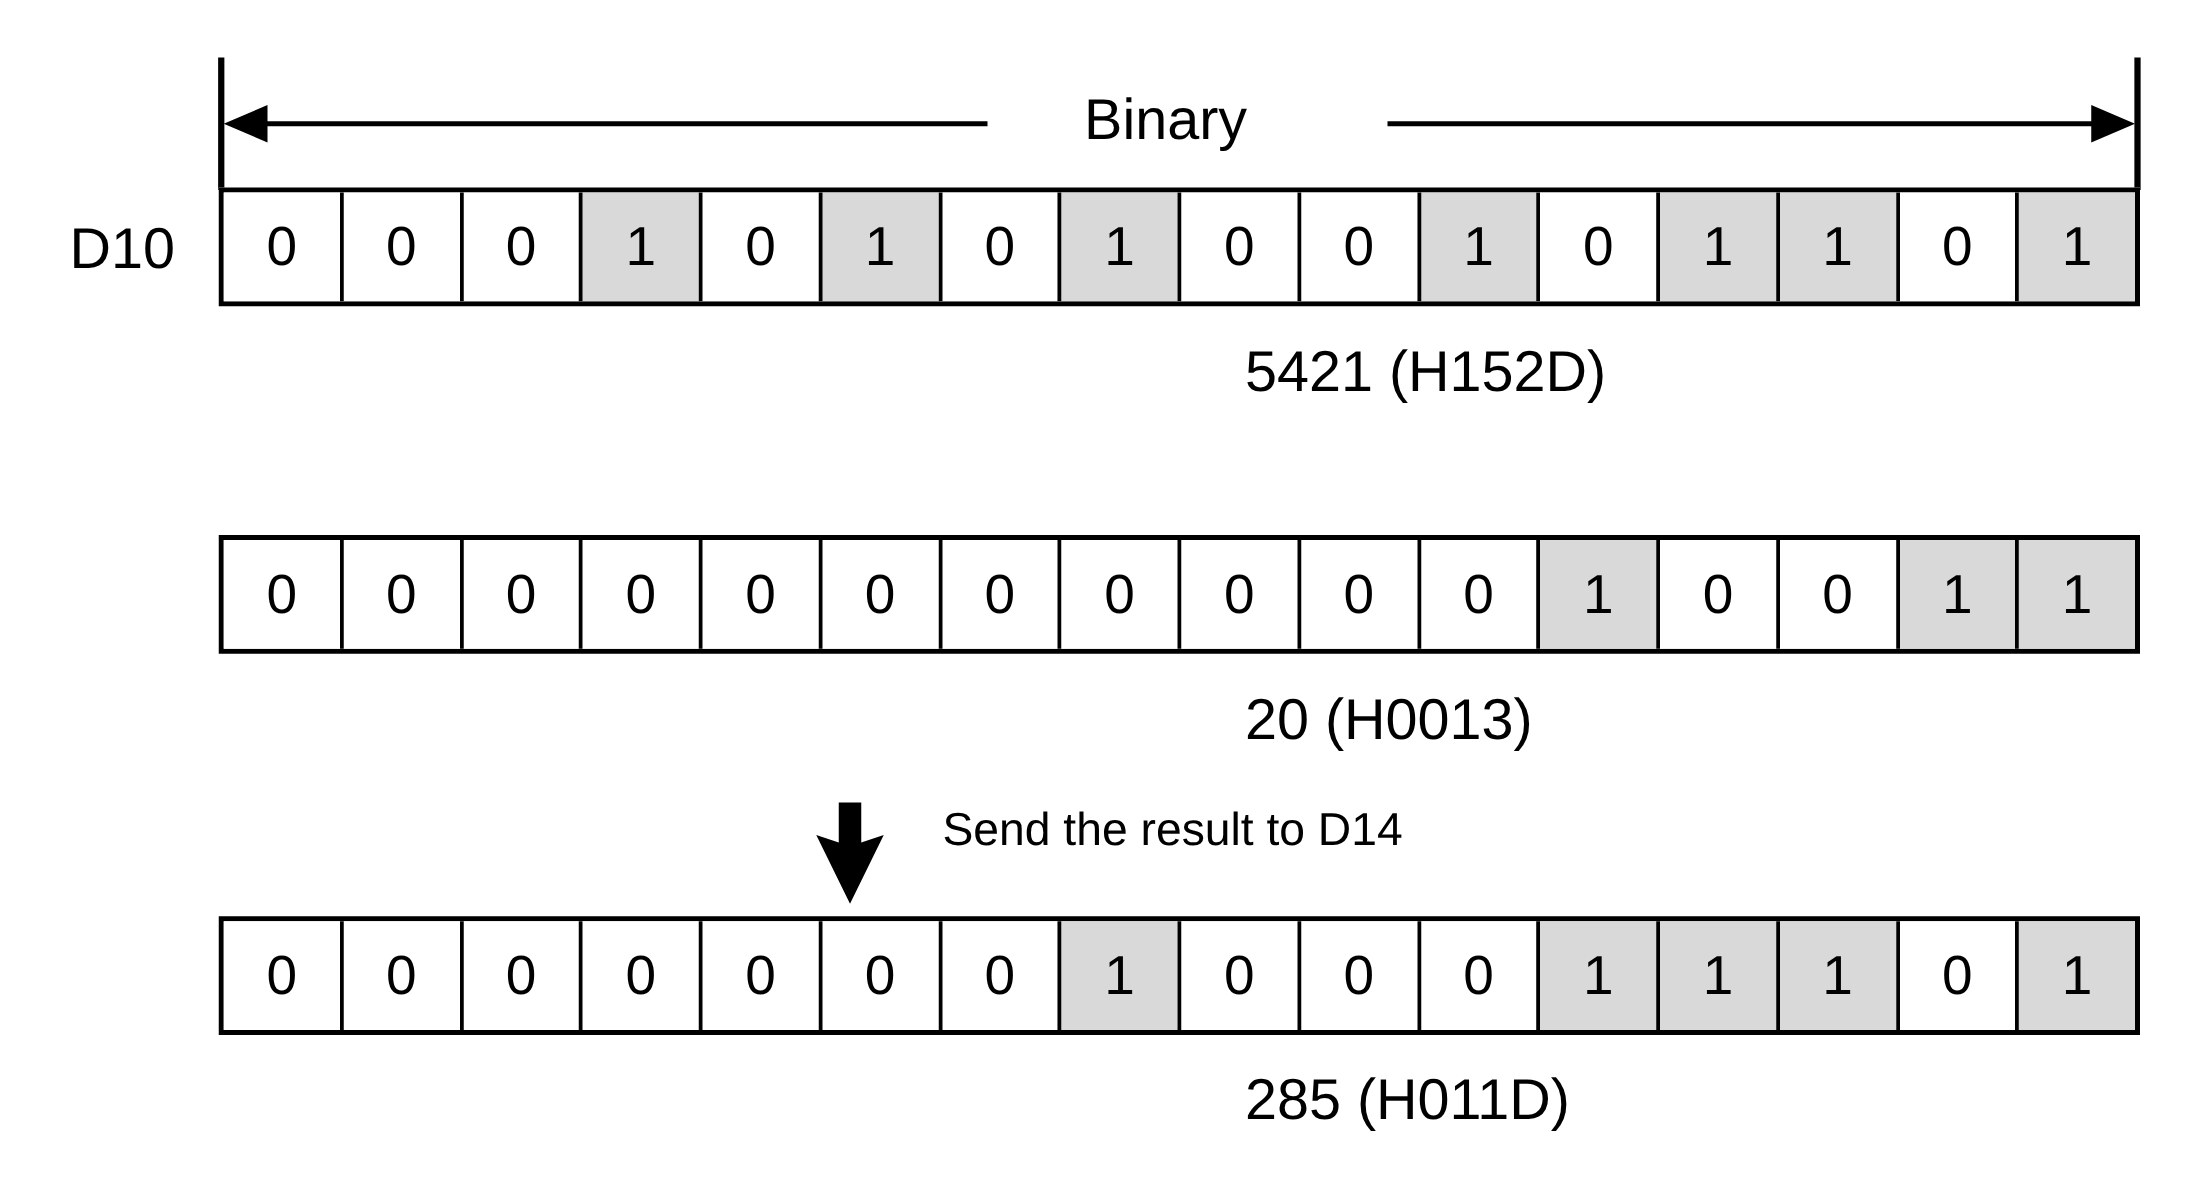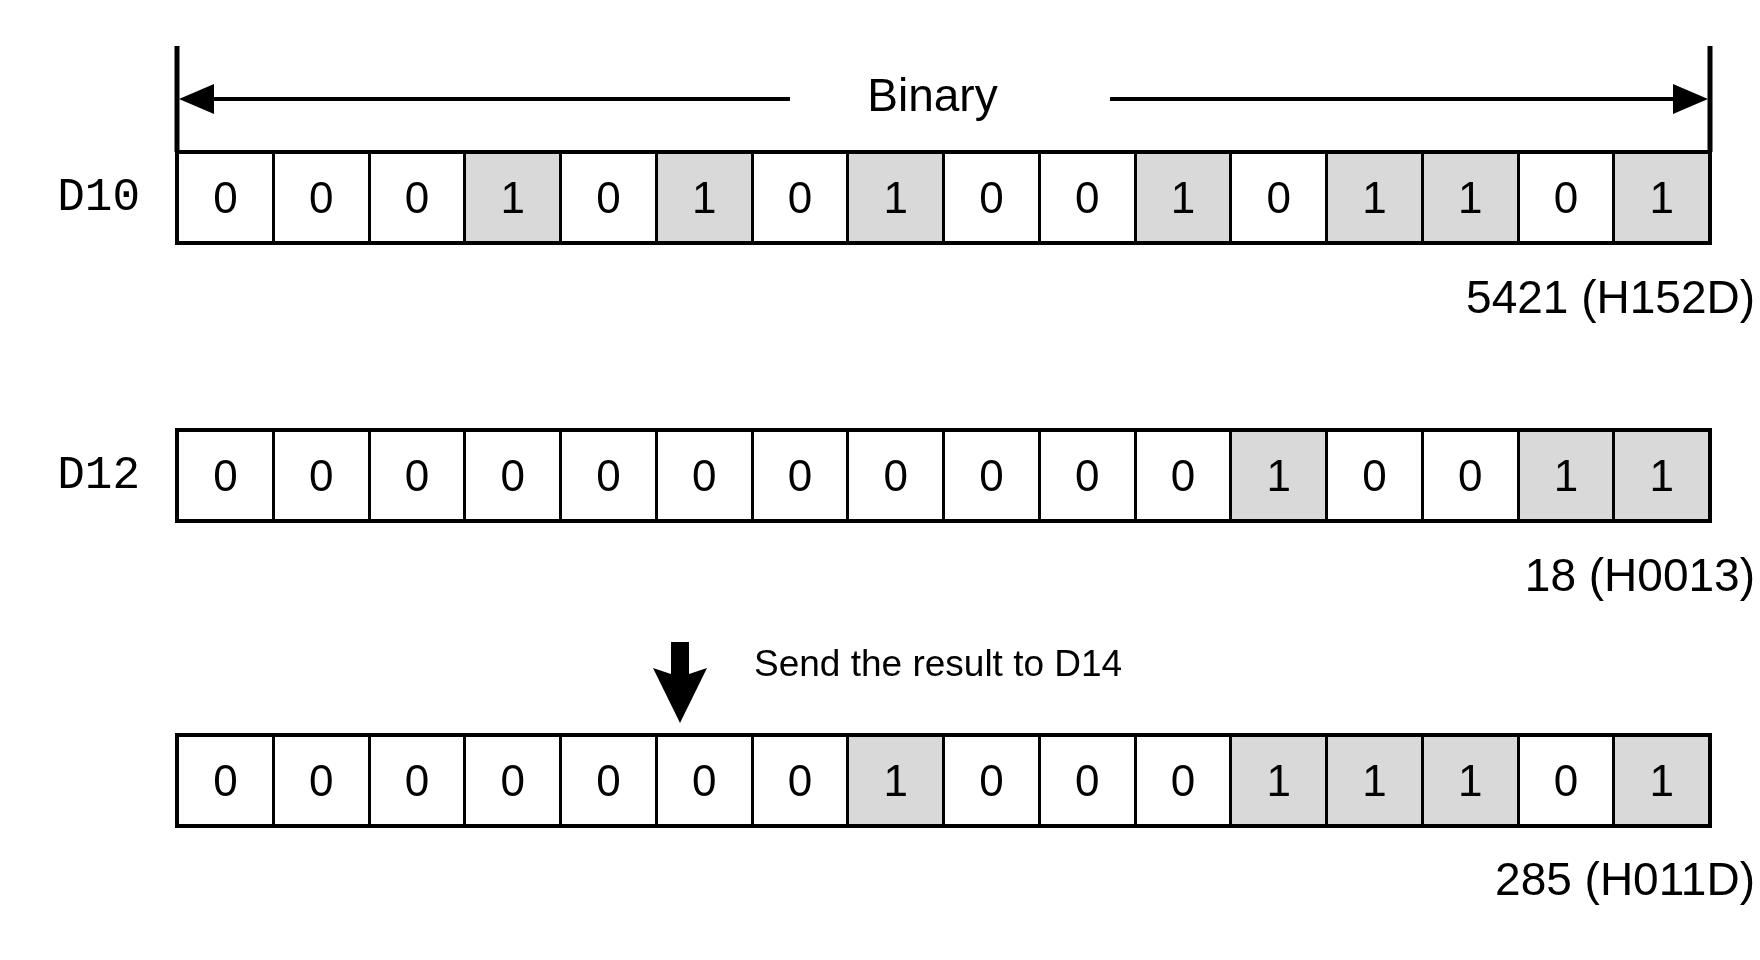--- a/index.html
+++ b/index.html
@@ -46,27 +46,25 @@
   .bit-cell.one { background: var(--shaded, #d9d9d9); }
   .reg-label {
     position: absolute;
     left: 20px;
     width: 120px;
     height: 95px;
     display: flex;
     align-items: center;
     justify-content: flex-end;
     font-size: 46px;
-    font-family: Liberation Mono, monospace;
   }
   .value-label {
     position: absolute;
-    left: 1052px;
+    left: 996px;
     width: 703px;
-    text-align: right;
     font-size: 46px;
     line-height: 1.1;
   }
   .center-label {
     position: absolute;
     left: 175px;
     width: 1515px;
     text-align: center;
     font-size: 46px;
     line-height: 1.1;
@@ -131,40 +129,39 @@
       <div class="bit-cell one">1</div>
       <div class="bit-cell">0</div>
       <div class="bit-cell one">1</div>
       <div class="bit-cell one">1</div>
       <div class="bit-cell">0</div>
       <div class="bit-cell one">1</div>
     </div>
   <div class="value-label val1">5421 (H152D)</div>
 
 
-  <div class="reg-label row2">D12</div>
   <div class="bit-row row2">
       <div class="bit-cell">0</div>
       <div class="bit-cell">0</div>
       <div class="bit-cell">0</div>
       <div class="bit-cell">0</div>
       <div class="bit-cell">0</div>
       <div class="bit-cell">0</div>
       <div class="bit-cell">0</div>
       <div class="bit-cell">0</div>
       <div class="bit-cell">0</div>
       <div class="bit-cell">0</div>
       <div class="bit-cell">0</div>
       <div class="bit-cell one">1</div>
       <div class="bit-cell">0</div>
       <div class="bit-cell">0</div>
       <div class="bit-cell one">1</div>
       <div class="bit-cell one">1</div>
     </div>
-  <div class="value-label val2">18 (H0013)</div>
+  <div class="value-label val2">20 (H0013)</div>
 
   <div class="send-label">Send the result to D14</div>
 
   <div class="bit-row row3">
       <div class="bit-cell">0</div>
       <div class="bit-cell">0</div>
       <div class="bit-cell">0</div>
       <div class="bit-cell">0</div>
       <div class="bit-cell">0</div>
       <div class="bit-cell">0</div>

